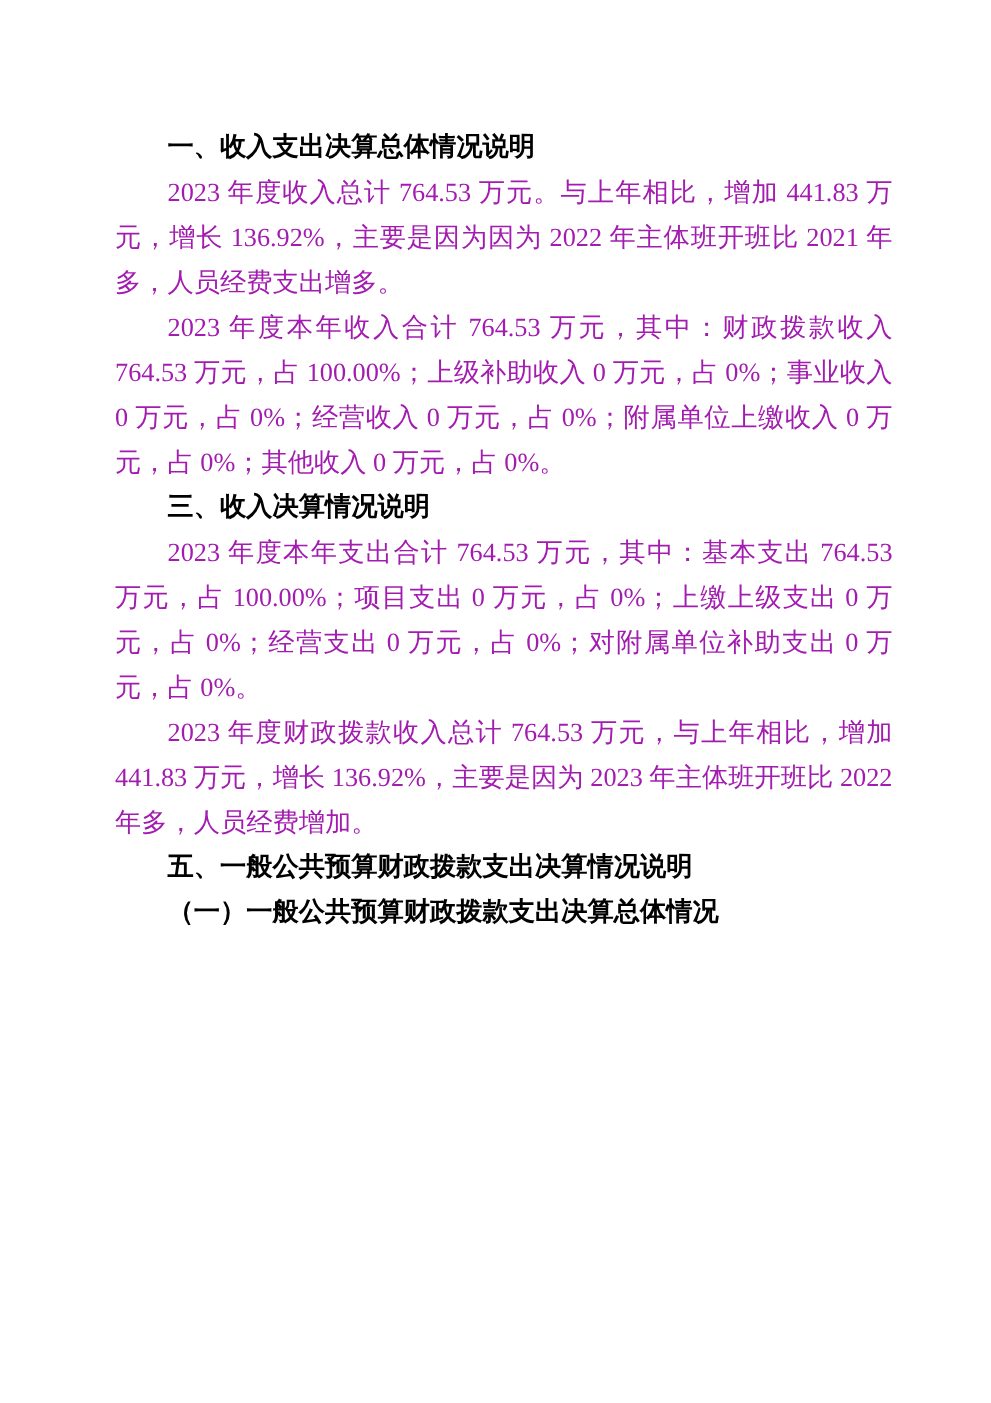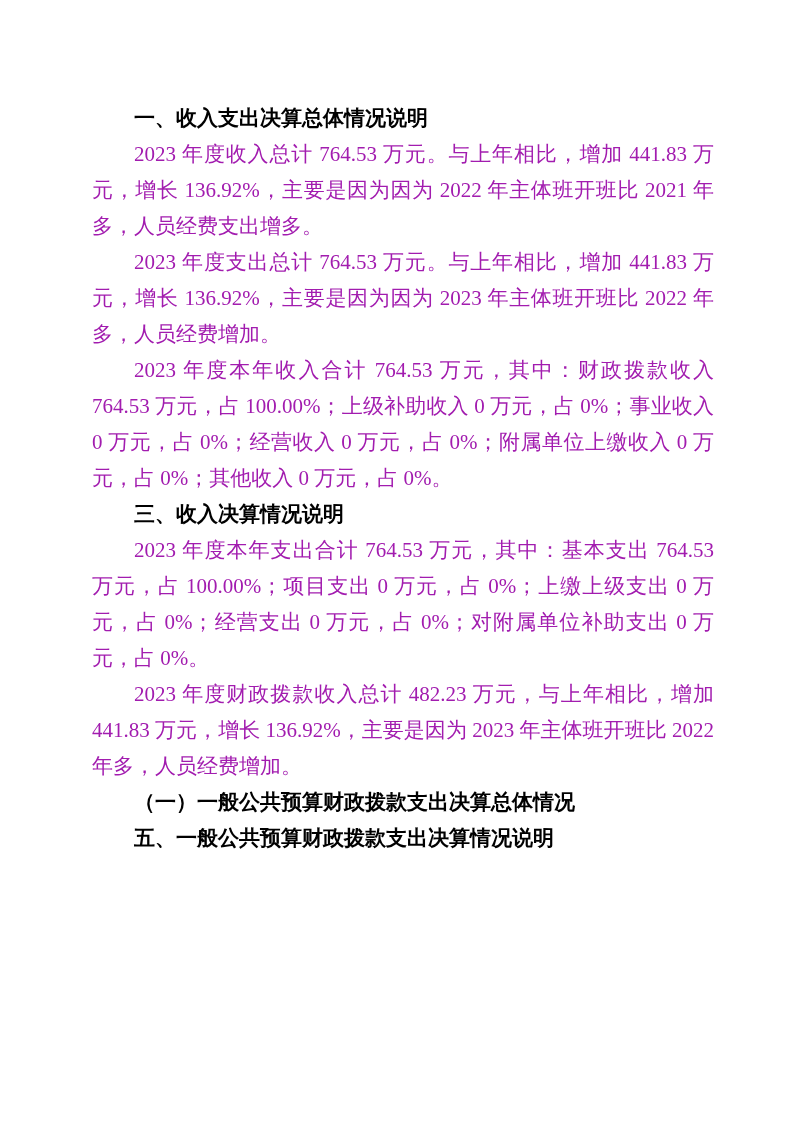--- a/index.html
+++ b/index.html
@@ -40,26 +40,25 @@
     color: #a21caf;
   }
 </style>
 </head>
 <body>
 
 <div class="page">
 
   <h2 class="doc-heading">一、收入支出决算总体情况说明</h2>
   <p class="doc-para">2023 年度收入总计 764.53 万元。与上年相比，增加 441.83 万元，增长 136.92%，主要是因为因为 2022 年主体班开班比 2021 年多，人员经费支出增多。</p>
-  <p class="doc-para">2023 年度支出总计 764.53 万元。与上年相比，增加 441.83 万元，增长 136.92%，主要是因为因为 2023 年主体班开班比 2022 年多，人员经费增加。</p>
 
   <p class="doc-para">2023 年度本年收入合计 764.53 万元，其中：财政拨款收入 764.53 万元，占 100.00%；上级补助收入 0 万元，占 0%；事业收入 0 万元，占 0%；经营收入 0 万元，占 0%；附属单位上缴收入 0 万元，占 0%；其他收入 0 万元，占 0%。</p>
 
   <h2 class="doc-heading">三、收入决算情况说明</h2>
   <p class="doc-para">2023 年度本年支出合计 764.53 万元，其中：基本支出 764.53 万元，占 100.00%；项目支出 0 万元，占 0%；上缴上级支出 0 万元，占 0%；经营支出 0 万元，占 0%；对附属单位补助支出 0 万元，占 0%。</p>
 
-  <p class="doc-para">2023 年度财政拨款收入总计 482.23 万元，与上年相比，增加 441.83 万元，增长 136.92%，主要是因为 2023 年主体班开班比 2022 年多，人员经费增加。</p>
+  <p class="doc-para">2023 年度财政拨款收入总计 764.53 万元，与上年相比，增加 441.83 万元，增长 136.92%，主要是因为 2023 年主体班开班比 2022 年多，人员经费增加。</p>
+
+  <h2 class="doc-heading">五、一般公共预算财政拨款支出决算情况说明</h2>
 
   <h2 class="doc-heading">（一）一般公共预算财政拨款支出决算总体情况</h2>
-
-  <h2 class="doc-heading">五、一般公共预算财政拨款支出决算情况说明</h2>
 
 </div>
 
 </body></html>

